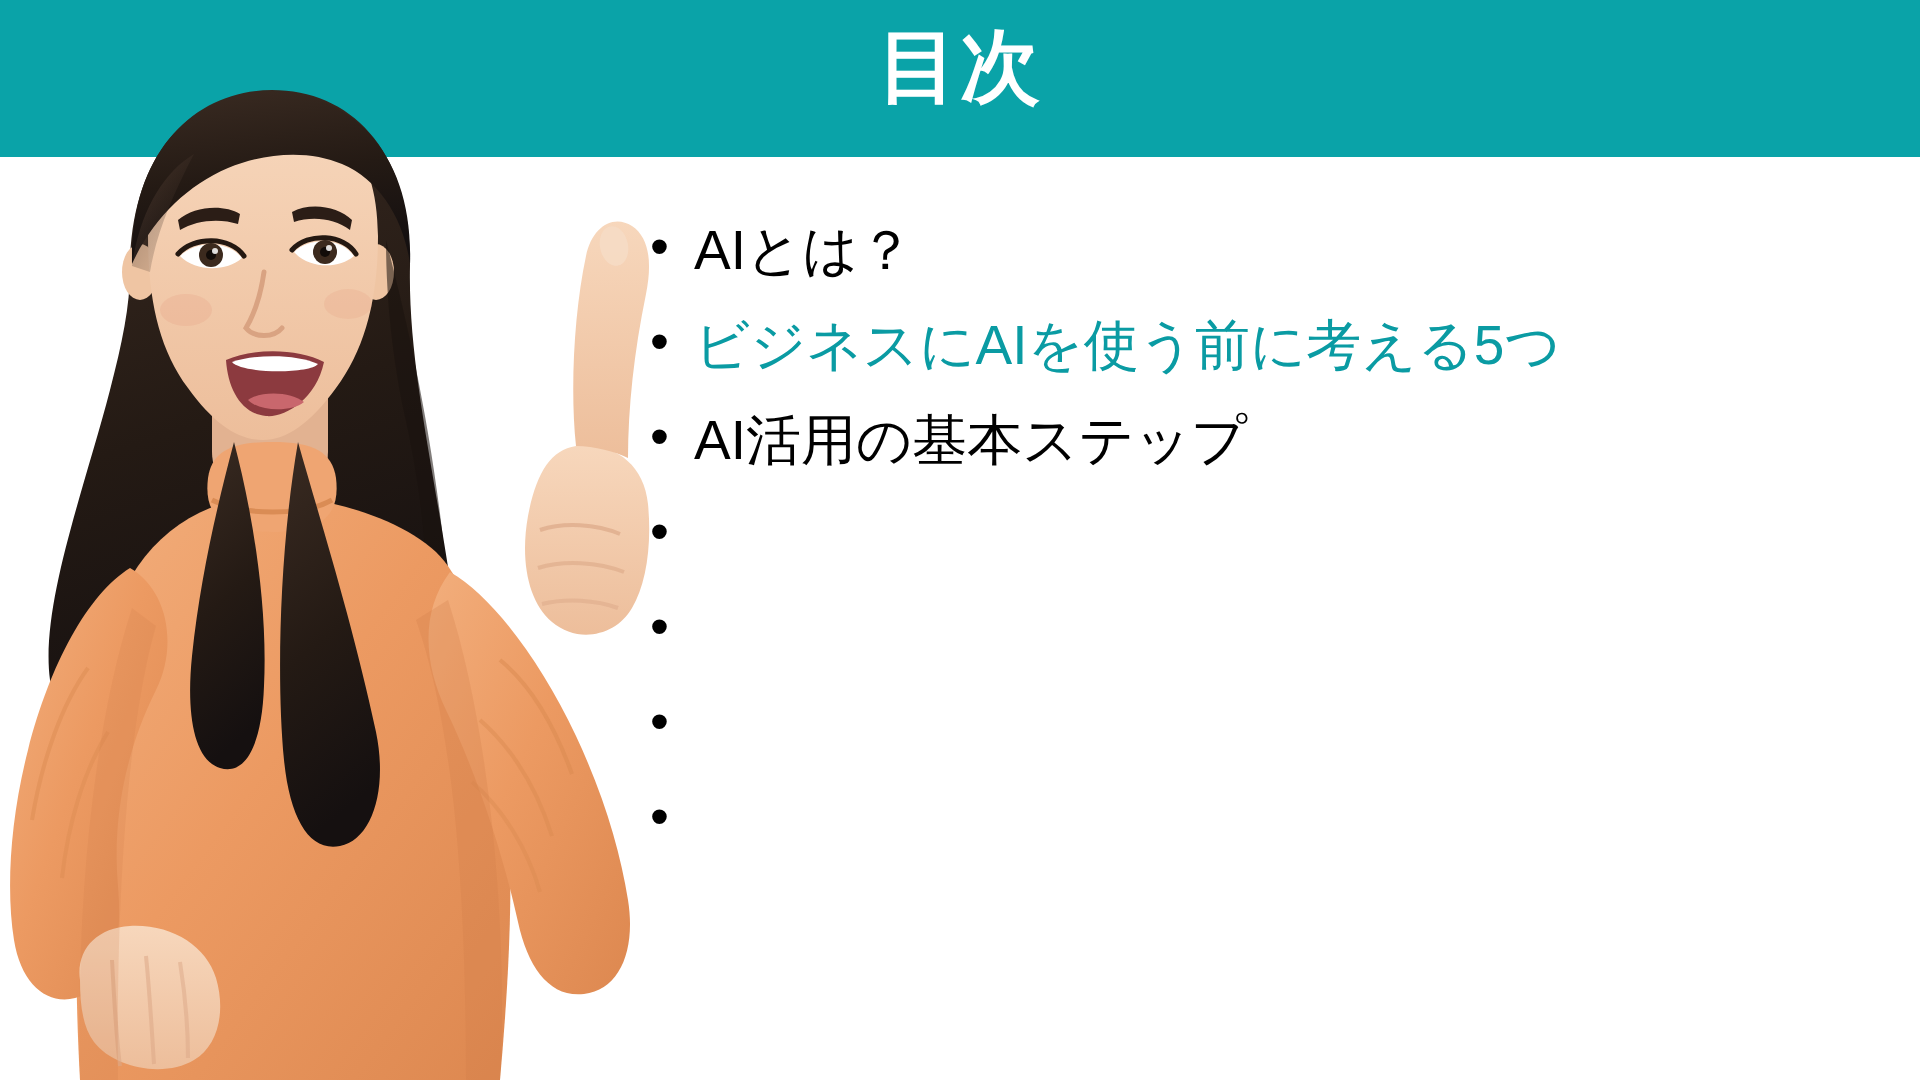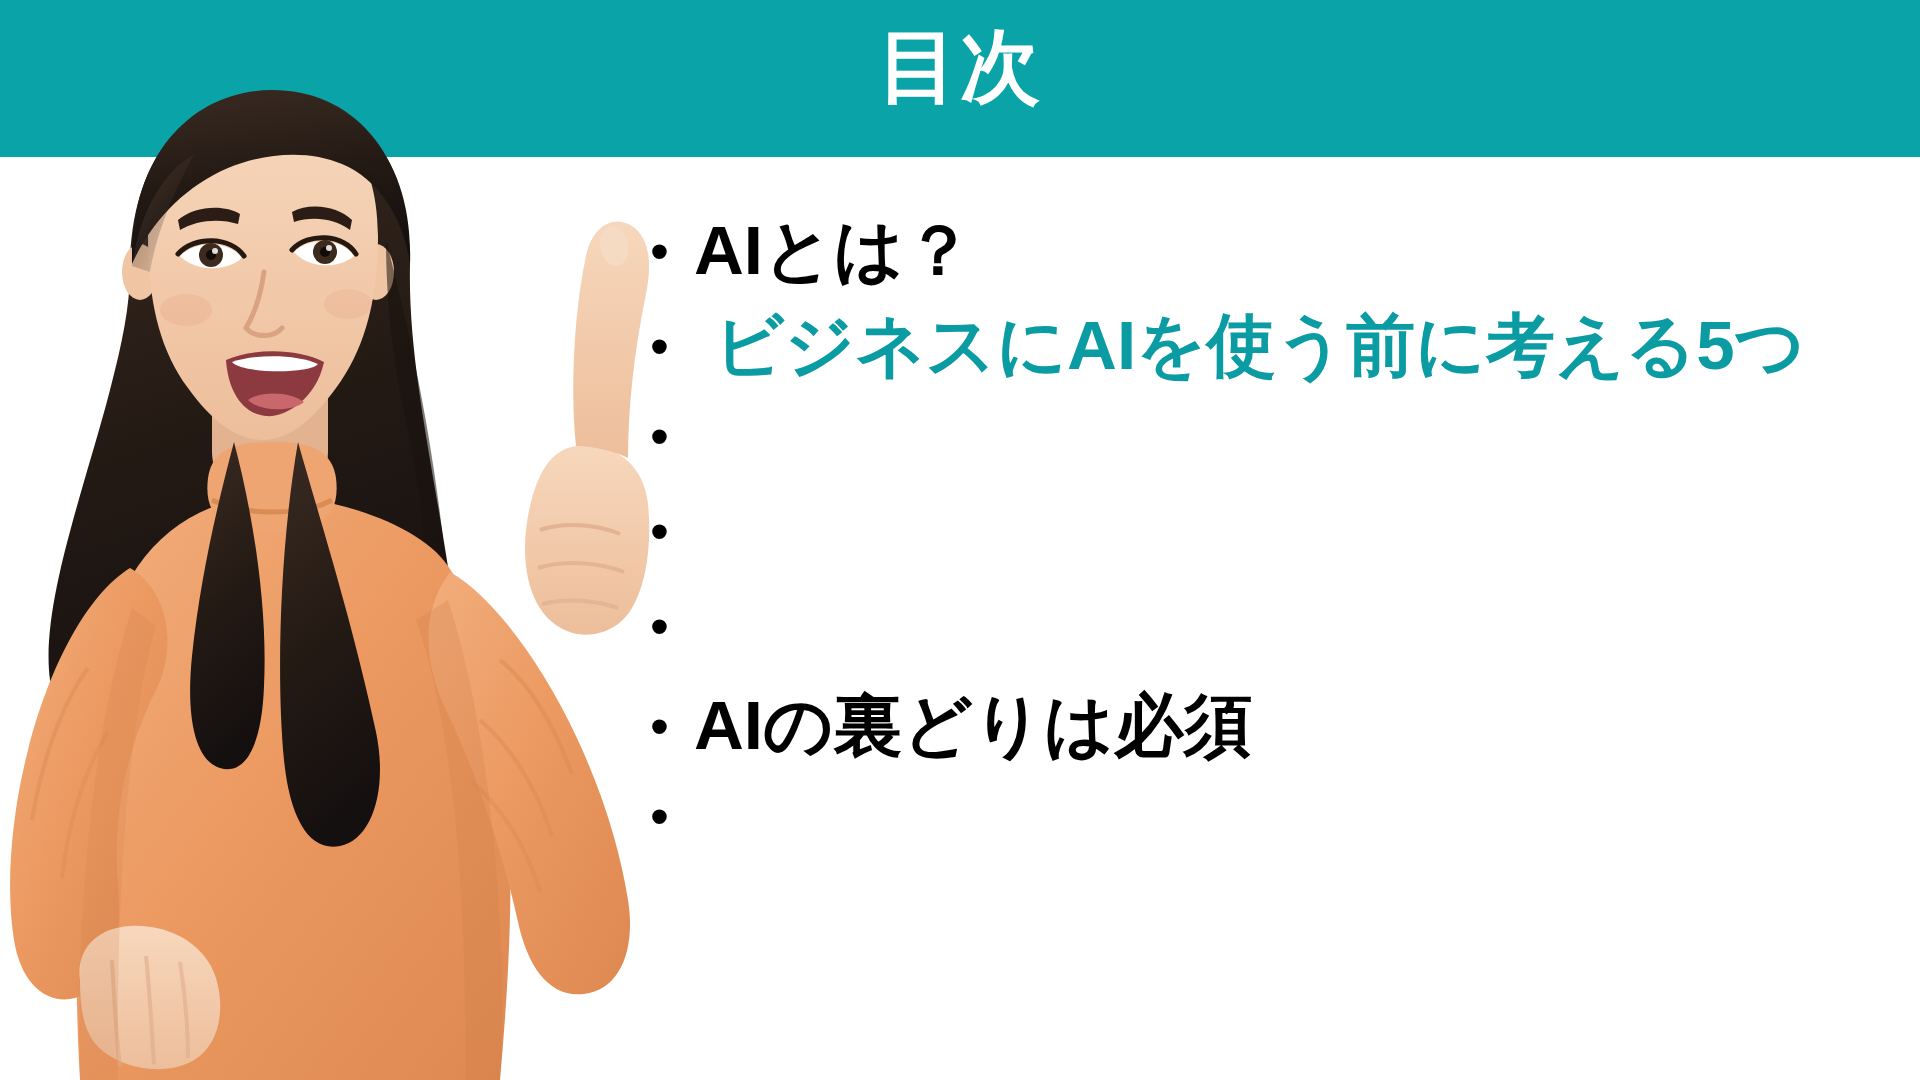--- a/index.html
+++ b/index.html
@@ -87,27 +87,27 @@
   .agenda-bullet {
     display: inline-block;
     width: 44px;
     flex: 0 0 44px;
     font-size: 54px;
     line-height: 95px;
     text-align: left;
     transform: translateY(-4px);
   }
   .agenda-text {
-    font-size: 69px;
-    font-weight: 700;
+    font-size: 55px;
+    font-weight: 400;
     line-height: 95px;
     letter-spacing: 0px;
   }
   .tone-dark { color: #000000; }
-  .tone-accent { color: #0A9BA3; margin-left: 20px; }
+  .tone-accent { color: #0A9BA3; }
 </style>
 </head>
 <body>
 
 <div id="slide">
 
   <div id="header-band"></div>
   <div id="header-title">目次</div>
 
   <div id="photo-figure">
@@ -287,33 +287,33 @@
       <span class="agenda-text tone-dark">AIとは？</span>
     </div>
 
     <div class="agenda-row">
       <span class="agenda-bullet tone-dark">•</span>
       <span class="agenda-text tone-accent">ビジネスにAIを使う前に考える5つ</span>
     </div>
 
     <div class="agenda-row">
       <span class="agenda-bullet tone-dark">•</span>
-    </div>
-
-    <div class="agenda-row">
-      <span class="agenda-bullet tone-dark">•</span>
-    </div>
-
-    <div class="agenda-row">
-      <span class="agenda-bullet tone-dark">•</span>
-    </div>
-
-    <div class="agenda-row">
-      <span class="agenda-bullet tone-dark">•</span>
-      <span class="agenda-text tone-dark">AIの裏どりは必須</span>
+      <span class="agenda-text tone-dark">AI活用の基本ステップ</span>
+    </div>
+
+    <div class="agenda-row">
+      <span class="agenda-bullet tone-dark">•</span>
+    </div>
+
+    <div class="agenda-row">
+      <span class="agenda-bullet tone-dark">•</span>
+    </div>
+
+    <div class="agenda-row">
+      <span class="agenda-bullet tone-dark">•</span>
     </div>
 
     <div class="agenda-row">
       <span class="agenda-bullet tone-dark">•</span>
     </div>
 
   </div>
 </div>
 
 </body></html>

